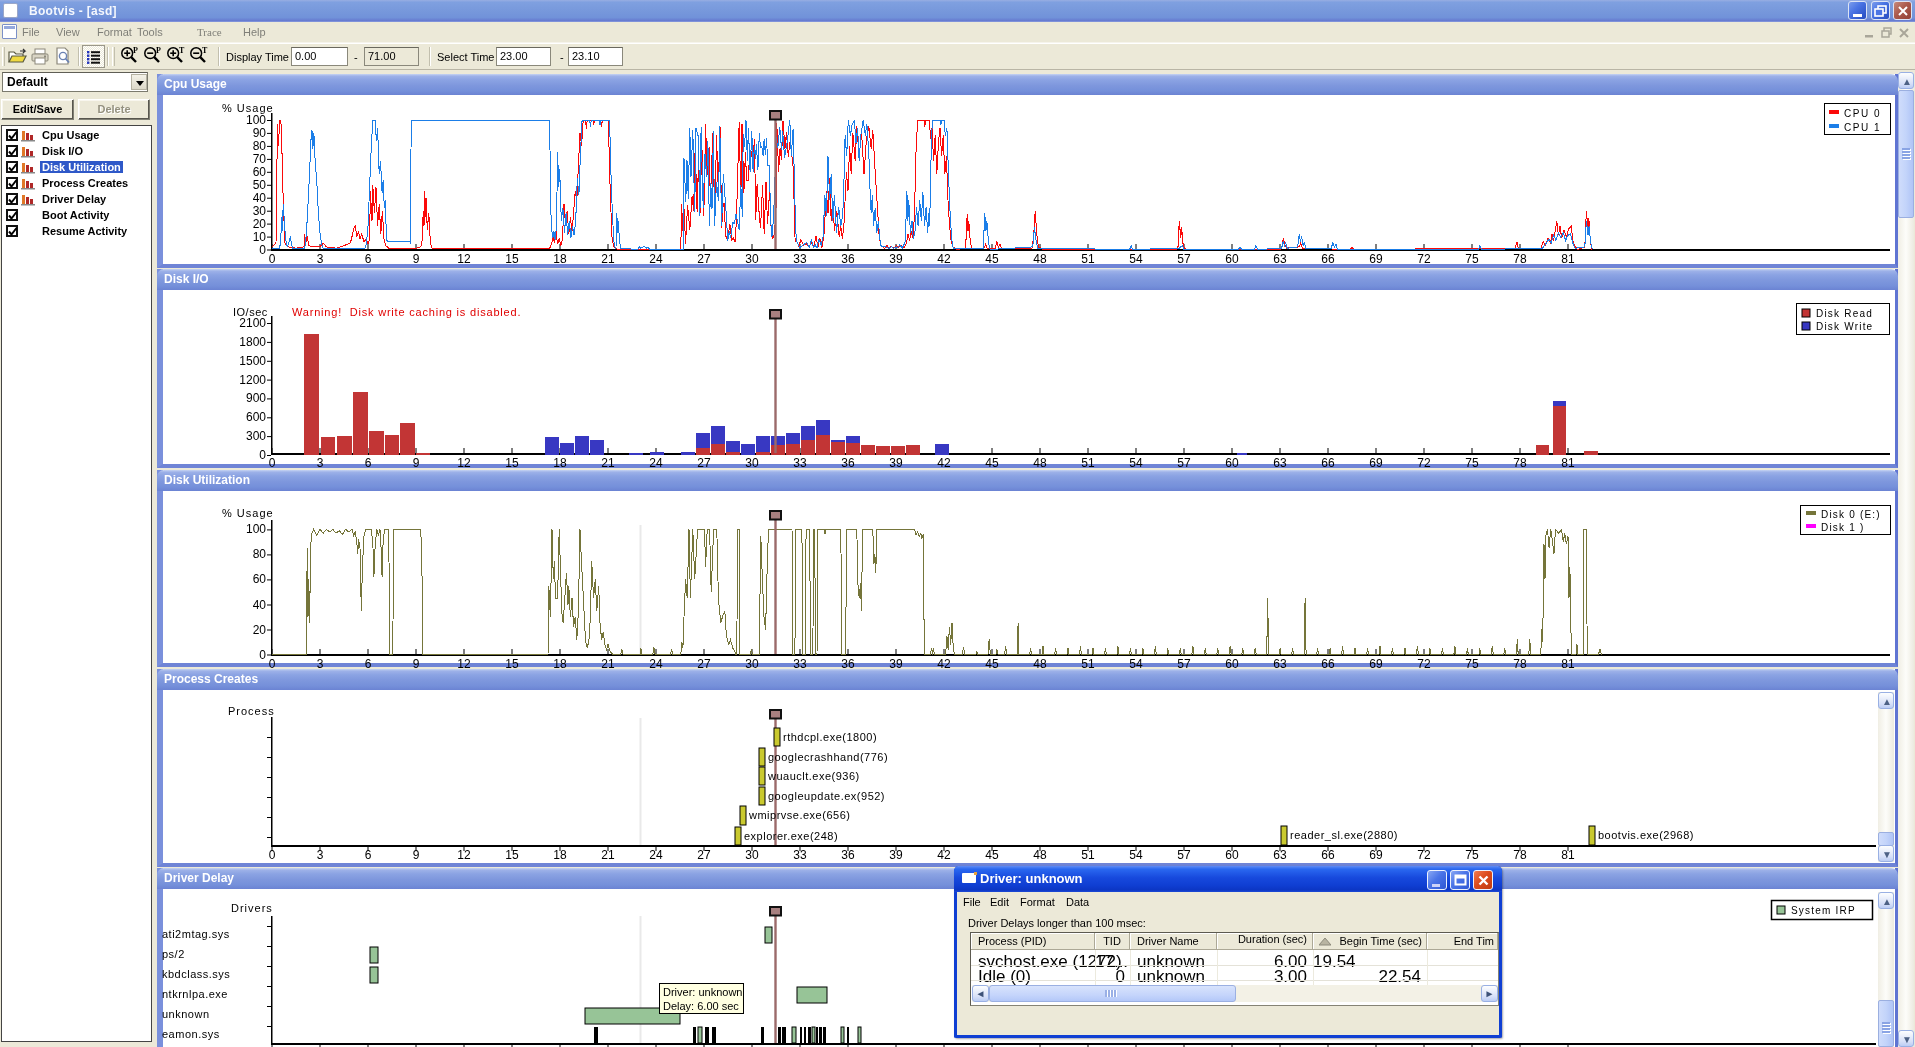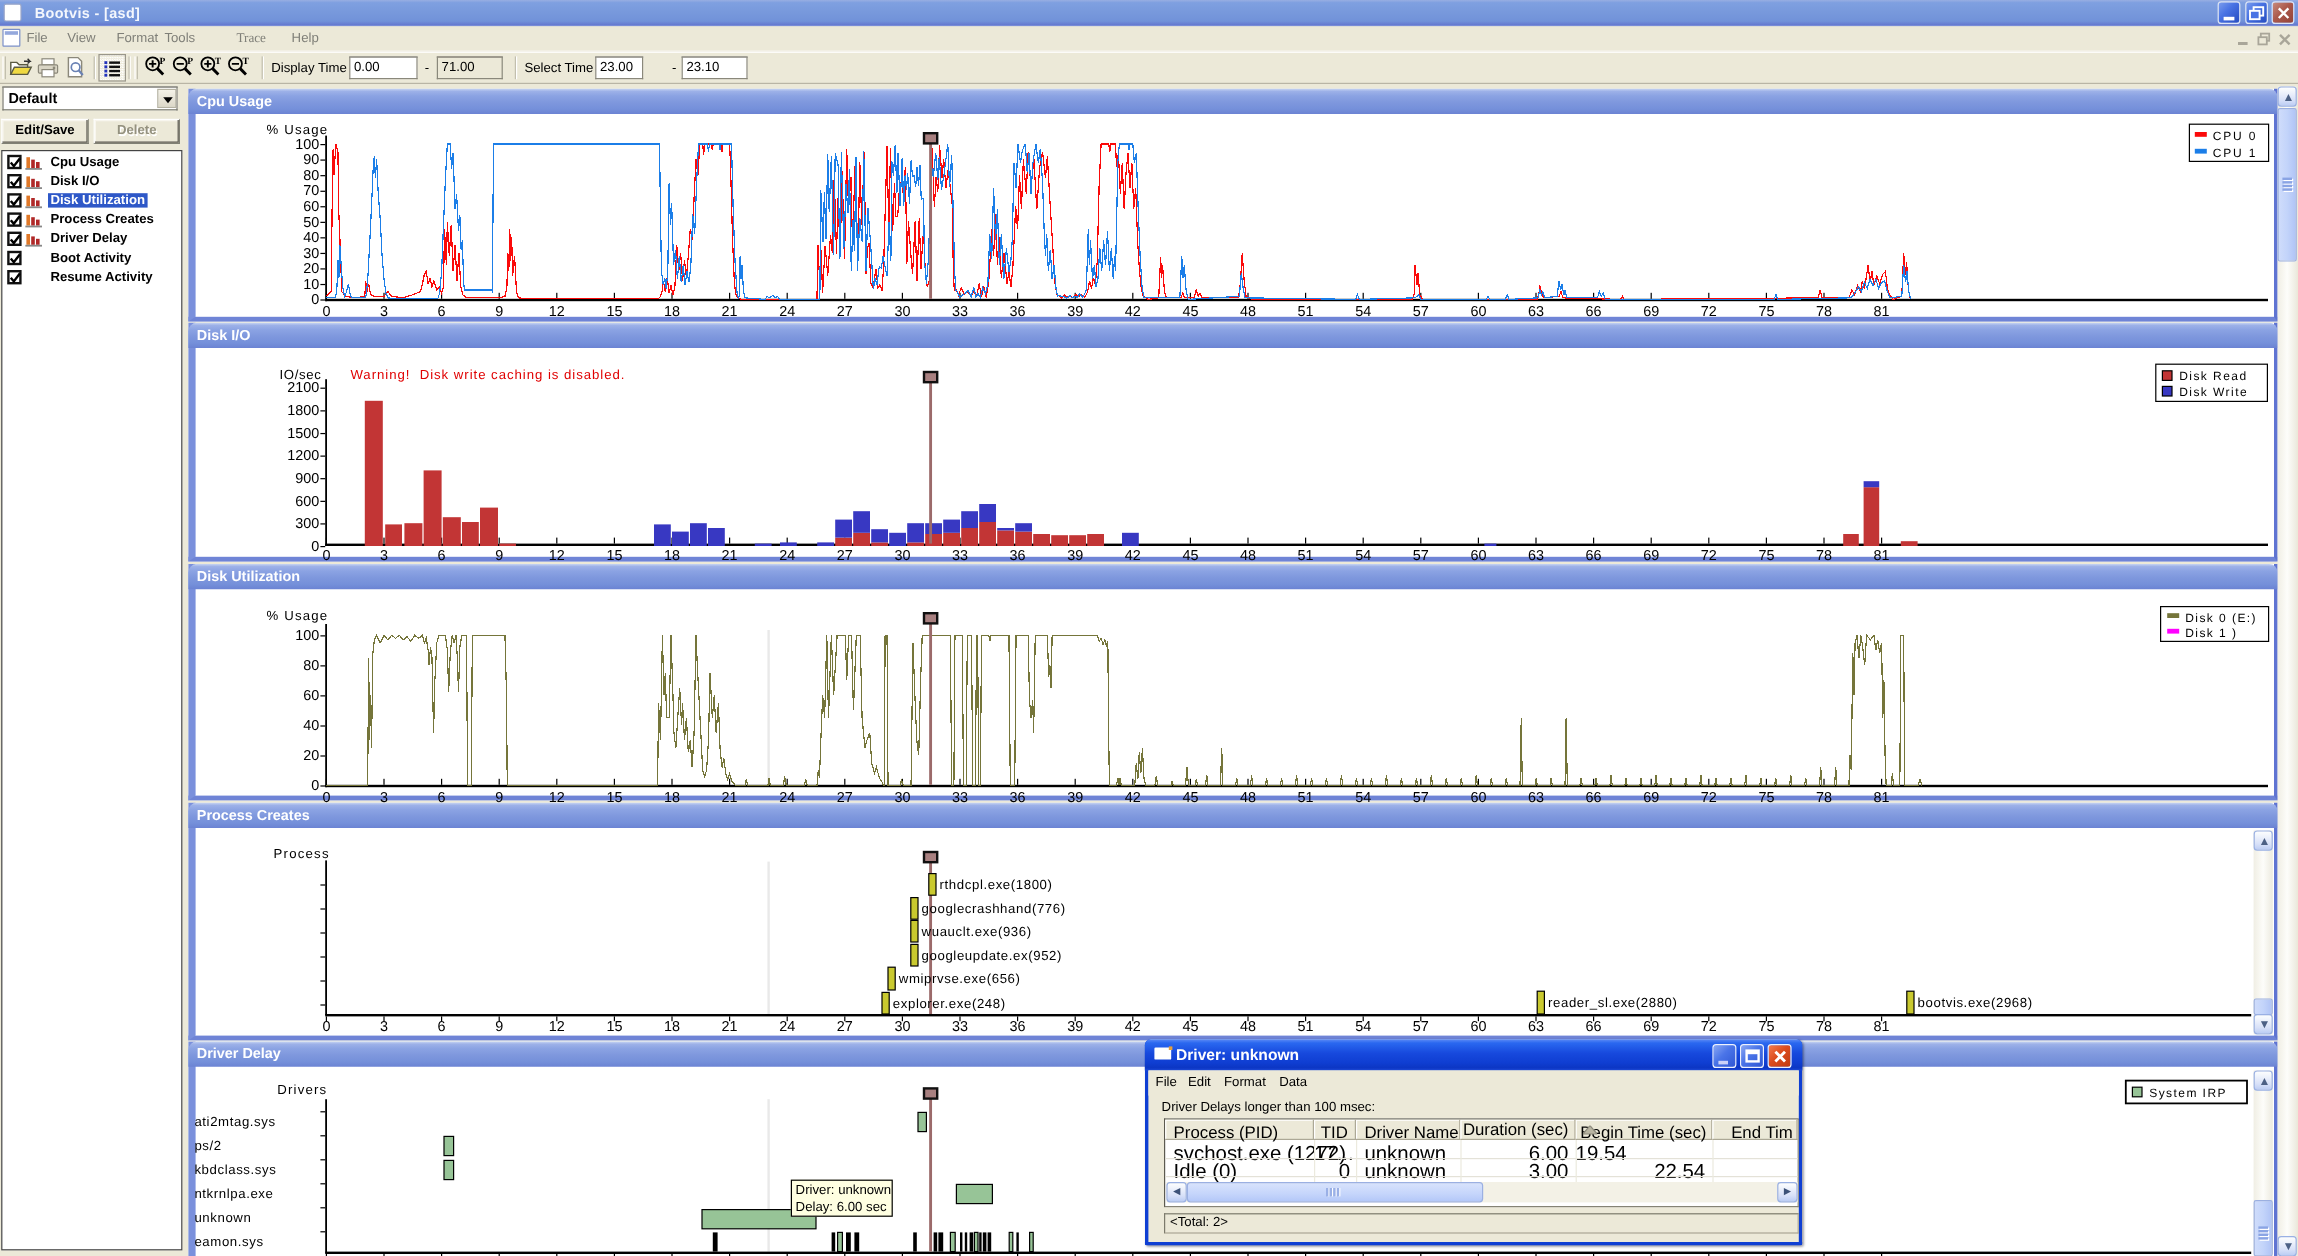--- a/index.html
+++ b/index.html
@@ -56,21 +56,21 @@
 #ptitle{position:absolute;left:-3px;top:0;width:548px;height:26px;border-radius:5px 5px 0 0;
  background:linear-gradient(180deg,#5e8bf5 0%,#2a68f0 12%,#1749dd 45%,#0f3ed2 75%,#0c36c4 92%,#1d4ad7 100%);}
 #ptitle .picon{position:absolute;left:8px;top:7px;width:14px;height:10px;background:#fff;border-radius:1px;}#ptitle .picon:after{content:"";position:absolute;right:-1px;top:-1px;width:3px;height:3px;background:#e8a13c;}
 #ptitle .ptext{position:absolute;left:26px;top:5px;font-size:13px;font-weight:700;color:#fff;}
 .pbtn{position:absolute;top:4px;width:20px;height:20px;border:1px solid #eef2fd;border-radius:3px;
  background:linear-gradient(135deg,#89a7f3 0%,#4a74e8 45%,#2f57d4 100%);}
 .pbtn.cl{background:linear-gradient(135deg,#f47c4f 0%,#dc4c1e 45%,#c03a10 100%);}
 #pmenu{position:absolute;left:0;top:26px;width:542px;height:21px;background:#ECE9D8;}
 #pmenu span{position:absolute;top:4px;font-size:11px;color:#000;}
 #ptable{position:absolute;left:13px;top:66px;width:529px;height:74px;background:#fff;border:1px solid #858375;border-top-color:#5c5a50;border-left-color:#5c5a50;}
-.hcell{position:absolute;top:0;height:17px;background:#ECE9D8;border-right:1px solid #aca896;border-bottom:1px solid #aca896;box-shadow:inset 1px 1px 0 #fff;font-size:14px;color:#000;}
+.hcell{position:absolute;top:0;height:17px;background:#ECE9D8;border-right:1px solid #aca896;border-bottom:1px solid #aca896;box-shadow:inset 1px 1px 0 #fff;font-size:11px;color:#000;}
 .tcell{position:absolute;font-size:17px;color:#000;height:15px;}
 #htrack{position:absolute;left:1px;top:52px;width:526px;height:17px;background:#f3f1e6;}
 .hsbtn{position:absolute;top:0;width:17px;height:17px;background:linear-gradient(180deg,#fdfefe,#d7e0f8 70%,#bccdf4);border:1px solid #99b0e4;border-radius:3px;font-size:10px;color:#3d5278;font-weight:700;text-align:center;padding-top:2px;}
 #hthumb{position:absolute;left:17px;top:0;width:247px;height:17px;background:linear-gradient(180deg,#d8e3fc,#c5d5fb 60%,#b4c8f8);border:1px solid #9bb0e2;border-radius:3px;}
 #totalbox{position:absolute;left:13px;top:145px;width:529px;height:17px;background:#ECE9D8;border:1px solid #aaa694;border-top-color:#7c7a6c;border-left-color:#7c7a6c;font-size:11px;padding:1px 0 0 4px;}
 
 #tooltip{left:659px;top:983px;width:85px;height:31px;background:#FFFFE1;border:1px solid #000;font-size:11px;color:#000;padding:1px 0 0 3px;line-height:14px;z-index:30;}
 #svgroot{left:0;top:0;z-index:5;pointer-events:none;}
 .z10{z-index:10;}
 </style>
@@ -173,21 +173,21 @@
       <line x1="12.2" y1="12.2" x2="17" y2="17" stroke="#000" stroke-width="2.4"></line>
       <text x="14" y="8" font-size="8" font-weight="bold" font-family="Liberation Serif,serif" fill="#000">T</text>
     </svg></div>
 <div class="tsep abs" style="left:218px;"></div>
 <div class="tlabel abs" style="left:226px;">Display Time</div>
 <div class="tfield abs" style="left:291px;width:57px;">0.00</div>
 <div class="tlabel abs" style="left:354px;">-</div>
 <div class="tfield ro abs" style="left:364px;width:55px;">71.00</div>
 <div class="tsep abs" style="left:429px;"></div>
 <div class="tlabel abs" style="left:437px;">Select Time</div>
-<div class="tfield abs" style="left:496px;width:40px;">23.00</div>
+<div class="tfield abs" style="left:496px;width:55px;">23.00</div>
 <div class="tlabel abs" style="left:560px;">-</div>
 <div class="tfield abs" style="left:568px;width:55px;">23.10</div>
 <div id="combo" class="abs">
     <div class="ctext abs">Default</div>
     <div class="cbtn abs"></div>
   </div>
 <div class="xpbtn abs" style="left:1px;width:73px;">Edit/Save</div>
 <div class="xpbtn abs" style="left:78px;width:72px;color:#94917f;text-shadow:1px 1px 0 #fff;">Delete</div>
 <div id="listbox" class="abs">
     <div class="litem" style="top:2px;">
@@ -853,14 +853,13 @@
       <div id="htrack">
         <div class="hsbtn" style="left:0;">◄</div>
         <div id="hthumb"></div>
         <div class="abs" style="left:133px;top:5px;width:1.5px;height:7px;background:#9ab0e6;box-shadow:1px 0 0 #fff;"></div>
         <div class="abs" style="left:136px;top:5px;width:1.5px;height:7px;background:#9ab0e6;box-shadow:1px 0 0 #fff;"></div>
         <div class="abs" style="left:139px;top:5px;width:1.5px;height:7px;background:#9ab0e6;box-shadow:1px 0 0 #fff;"></div>
         <div class="abs" style="left:142px;top:5px;width:1.5px;height:7px;background:#9ab0e6;box-shadow:1px 0 0 #fff;"></div>
         <div class="hsbtn" style="left:509px;">►</div>
       </div>
     </div>
-    <div id="totalbox">&lt;Total: 2&gt;</div>
   </div>
 <div id="tooltip" class="abs">Driver: unknown<br>Delay: 6.00 sec</div>
 </body></html>

